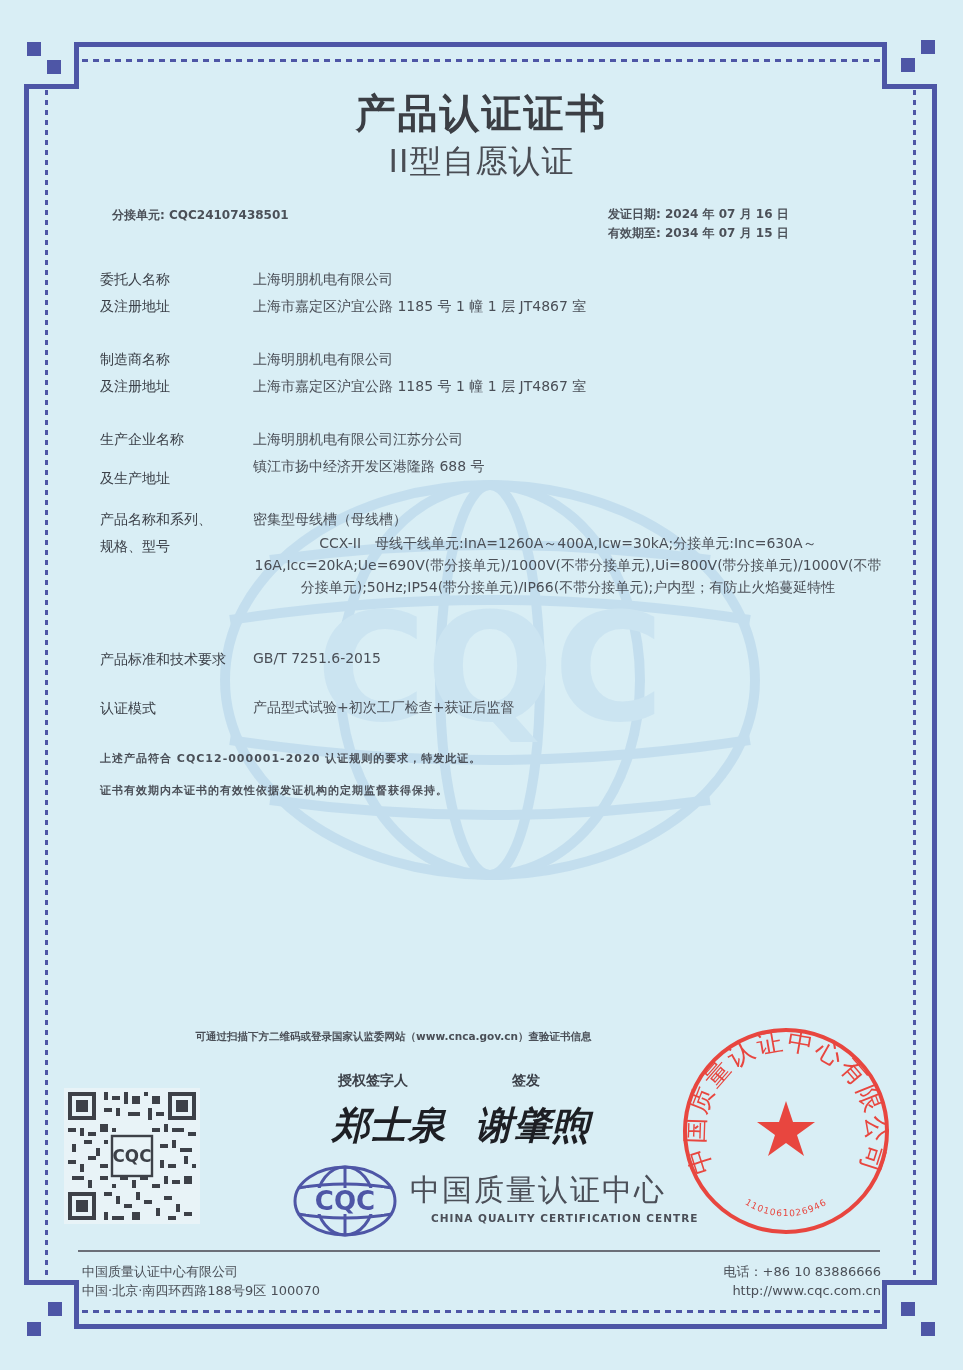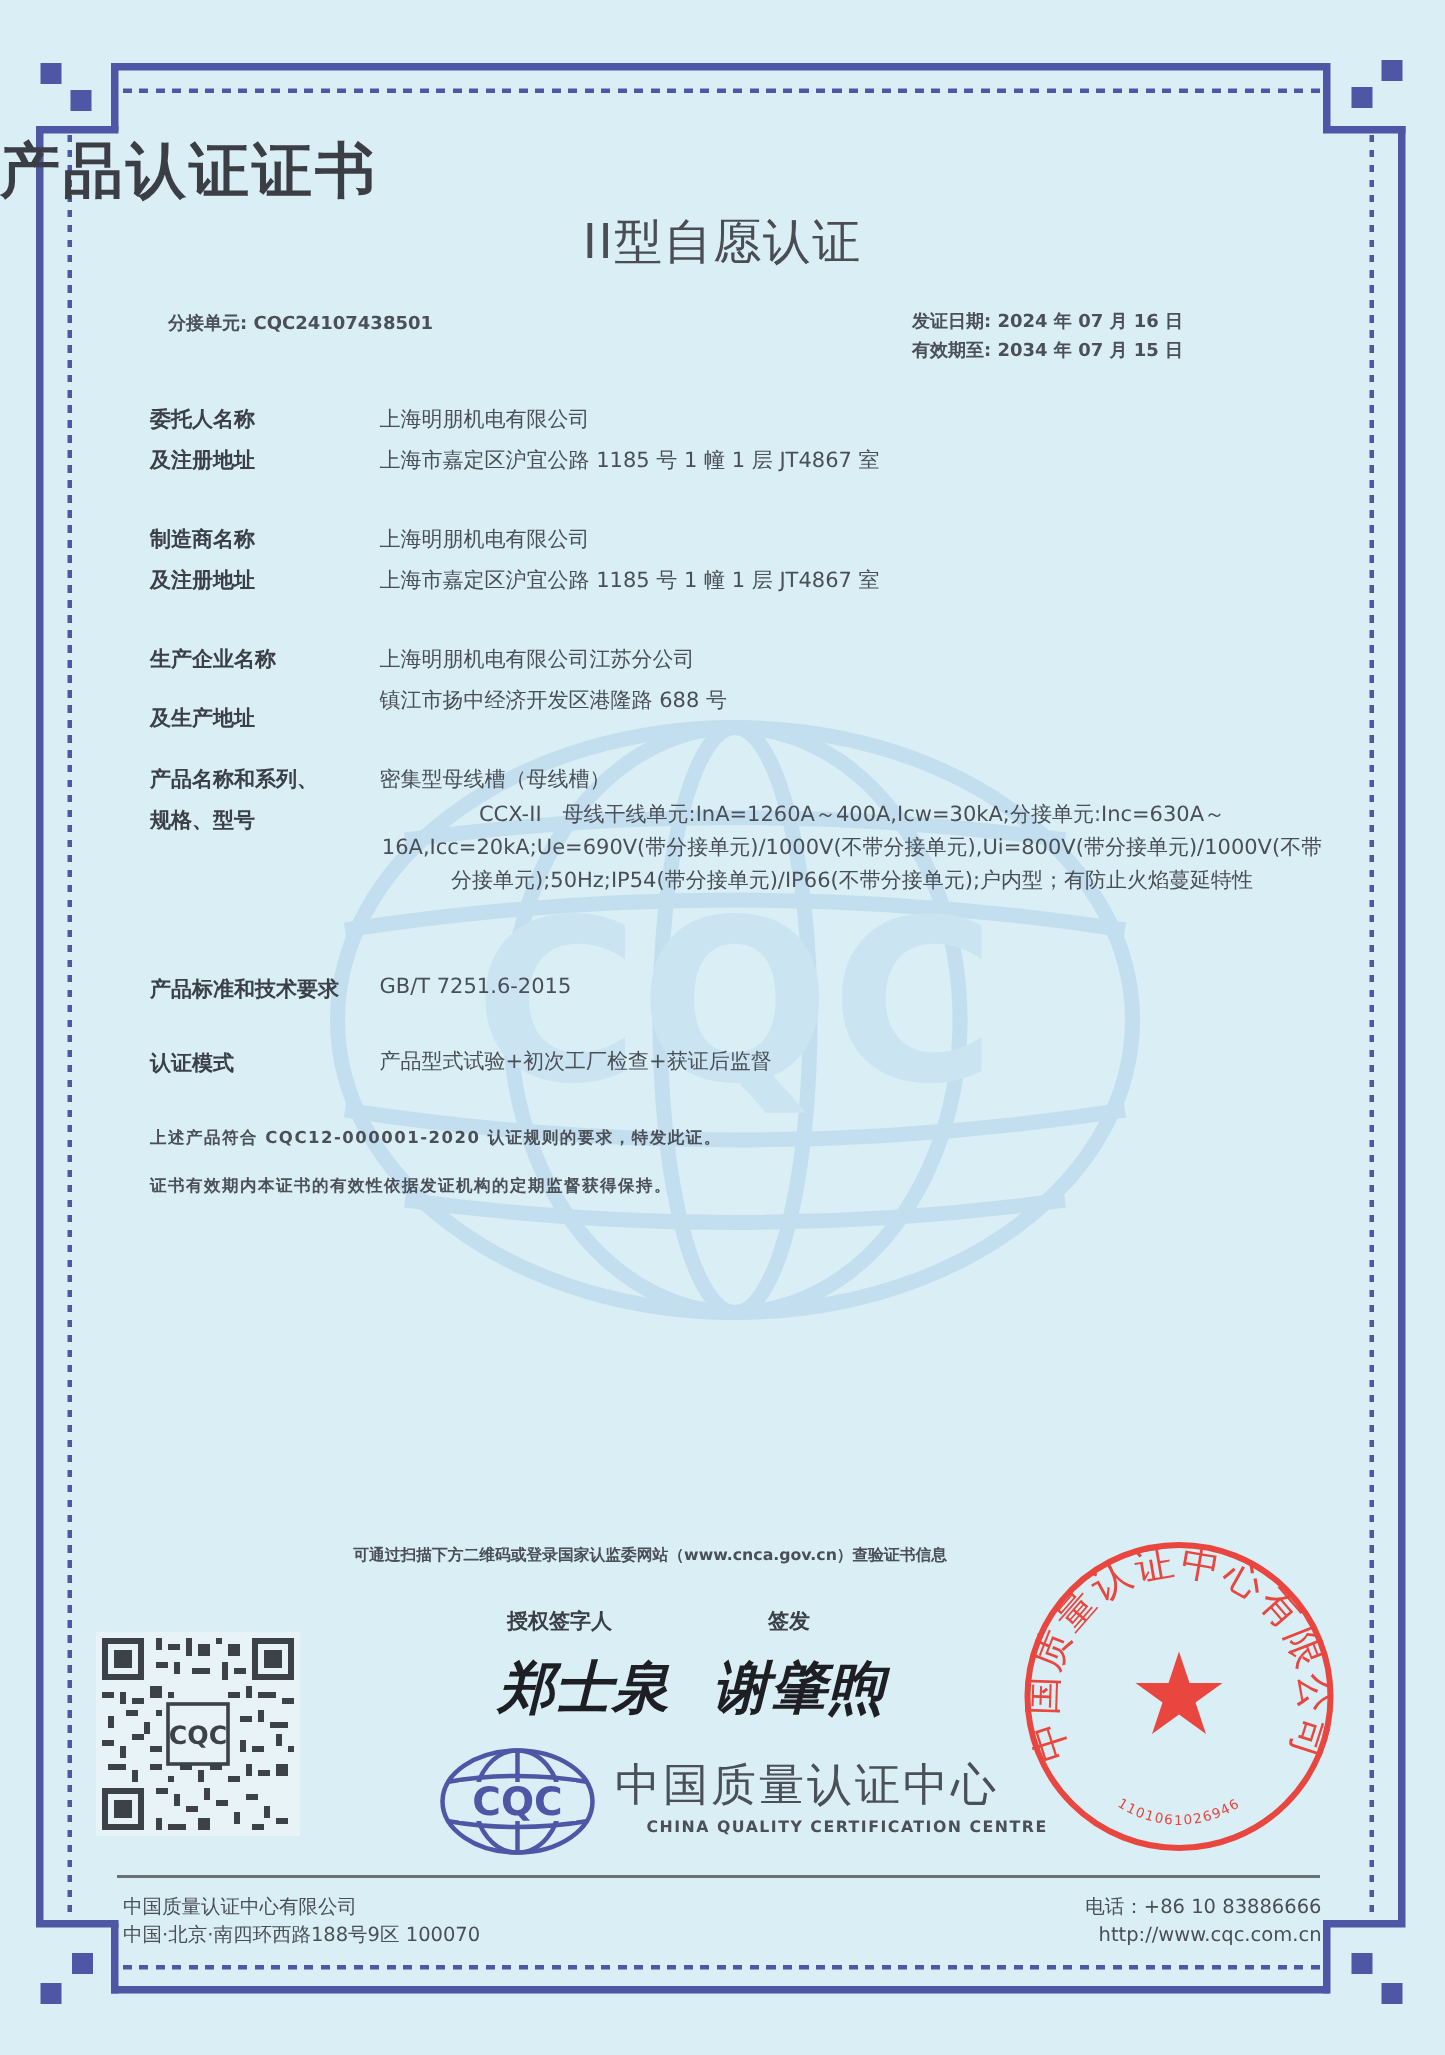--- a/index.html
+++ b/index.html
@@ -15,31 +15,31 @@
   .frame-v { position: absolute; background: #4e56a6; }
   .dash-h { position: absolute; height: 3px;
     background: repeating-linear-gradient(90deg, #4e56a6 0 6px, transparent 6px 11px); }
   .dash-v { position: absolute; width: 3px;
     background: repeating-linear-gradient(180deg, #4e56a6 0 5px, transparent 5px 10px); }
   .sq { position: absolute; width: 14px; height: 14px; background: #4e56a6; }
 
   
   .watermark { position: absolute; left: 210px; top: 470px; width: 560px; height: 420px; opacity: 0.22; pointer-events: none; }
 
-  .title { left: 0; width: 963px; top: 86px; font-size: 40px; font-weight: bold; letter-spacing: 2px; color: #3b3e44; }
+  .title { left: 0; width: 963px; top: 86px; text-align: center; font-size: 40px; font-weight: bold; letter-spacing: 2px; color: #3b3e44; }
   .subtitle { left: 0; width: 963px; top: 140px; text-align: center; font-size: 32px; color: #4a4d54; letter-spacing: 1px; }
 
   .small { font-size: 12px; font-weight: bold; color: #4b5058; }
-  .label { font-size: 14px; font-weight: bold; color: #3b4048; position: absolute; left: 100px; }
+  .label { font-size: 14px; font-weight: normal; color: #3b4048; position: absolute; left: 100px; }
   .value { font-size: 14px; color: #4a4f57; position: absolute; left: 253px; }
   .value-wide { font-size: 14px; color: #4a4f57; position: absolute; left: 253px; width: 630px; line-height: 22px; text-align: center; }
 
   .note { font-size: 11px; font-weight: bold; color: #4b5058; position: absolute; left: 100px; letter-spacing: 1px; }
 
-  .verify { left: 0; width: 787px; top: 1030px; text-align: center; font-size: 10.5px; color: #4a4f57; font-weight: bold; margin-left: 40px; }
+  .verify { left: 0; width: 787px; top: 1030px; text-align: center; font-size: 10.5px; color: #4a4f57; font-weight: bold; }
 
   .sig-label { font-size: 14px; font-weight: bold; color: #3b4048; }
   .sig { font-family: Liberation Serif, serif; font-size: 38px; font-weight: bold; color: #1d1f24; font-style: italic; }
 
   .cqc-cn { font-size: 30px; color: #4b4f58; letter-spacing: 2px; }
   .cqc-en { font-size: 10.5px; color: #4b4f58; letter-spacing: 1px; font-weight: bold; }
 
   .footer-line { position: absolute; left: 78px; width: 802px; top: 1250px; height: 2px; background: #6b6f78; }
   .footer-left { left: 82px; top: 1262px; font-size: 13px; color: #4a4f57; line-height: 19px; }
   .footer-right { right: 82px; top: 1262px; font-size: 13px; color: #4a4f57; line-height: 19px; text-align: right; }

